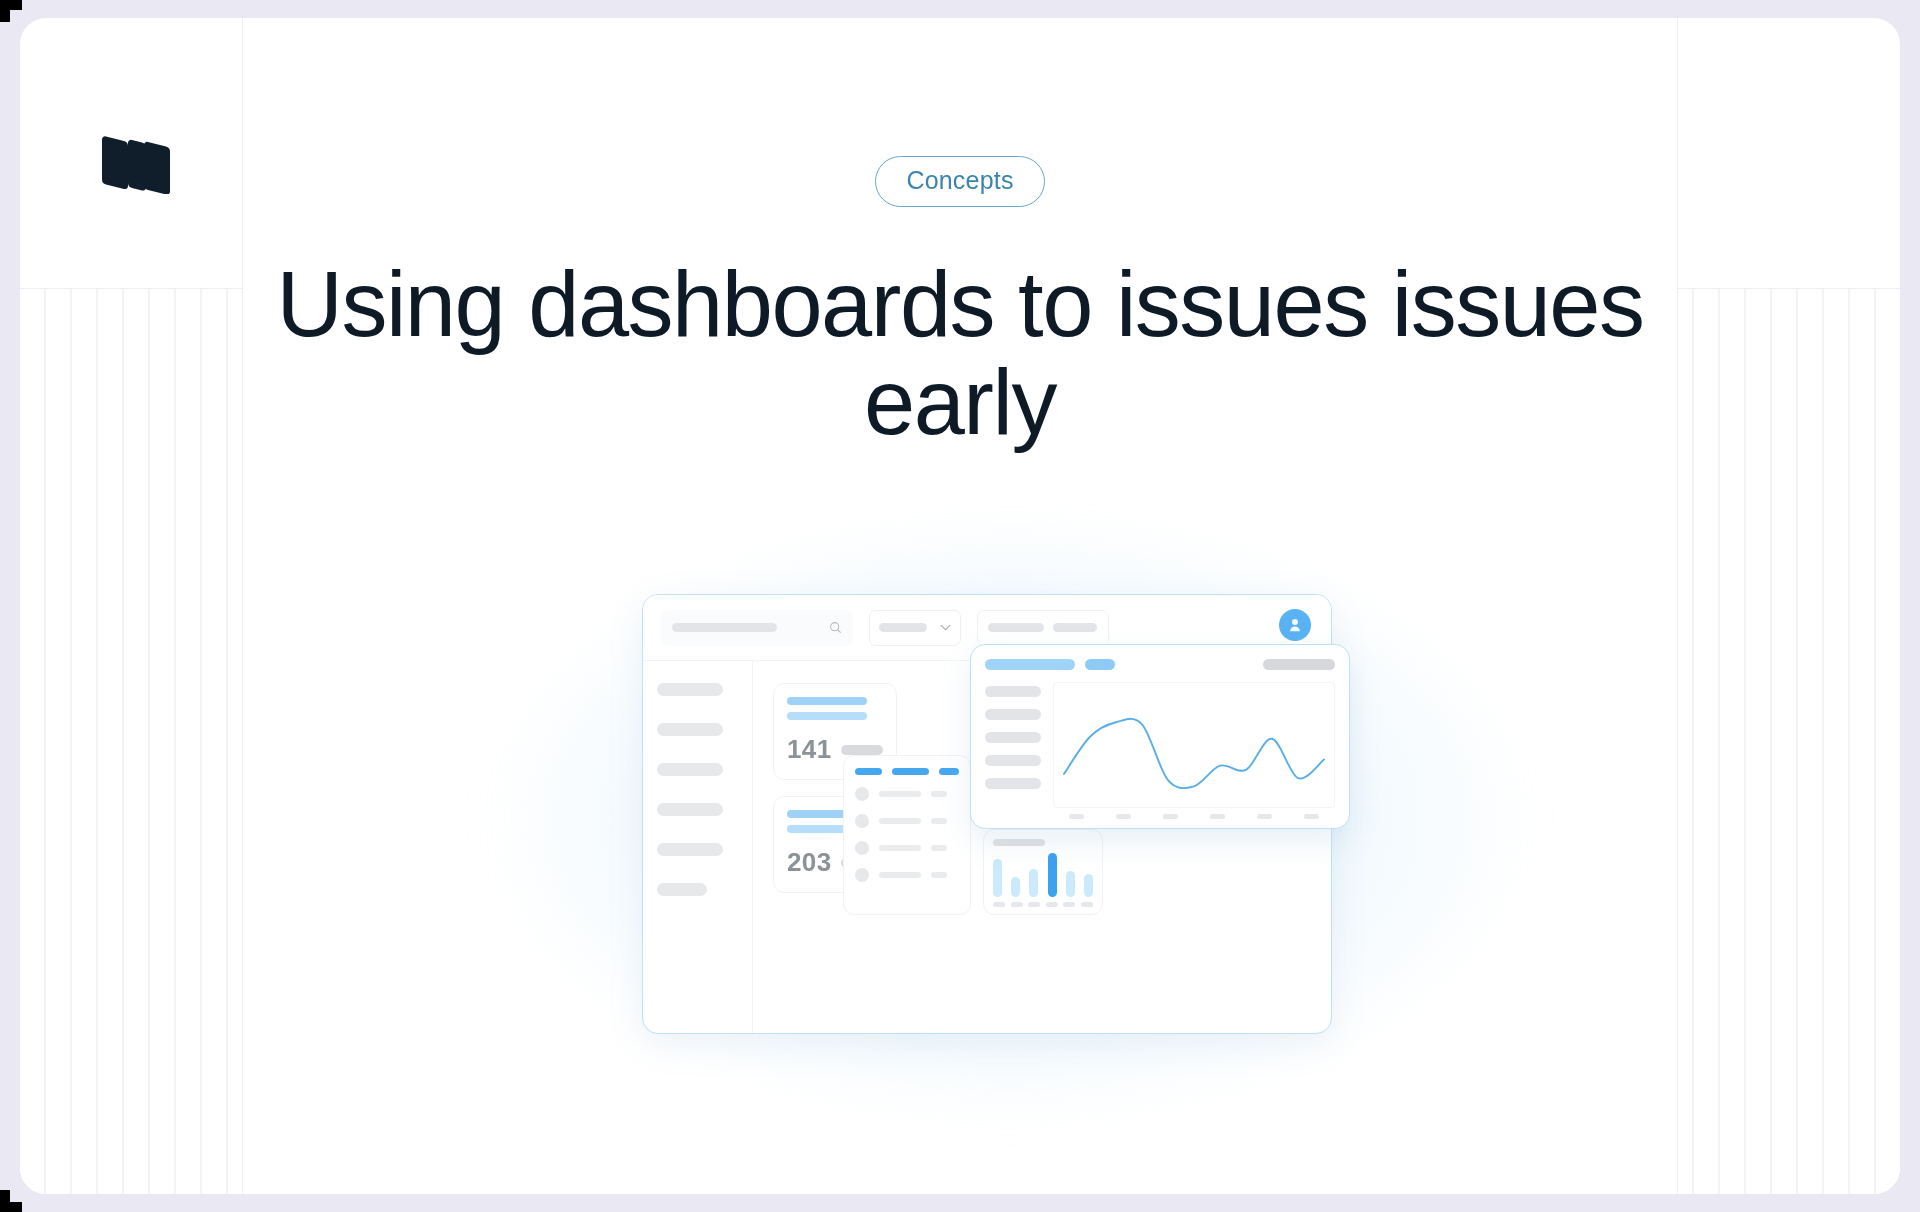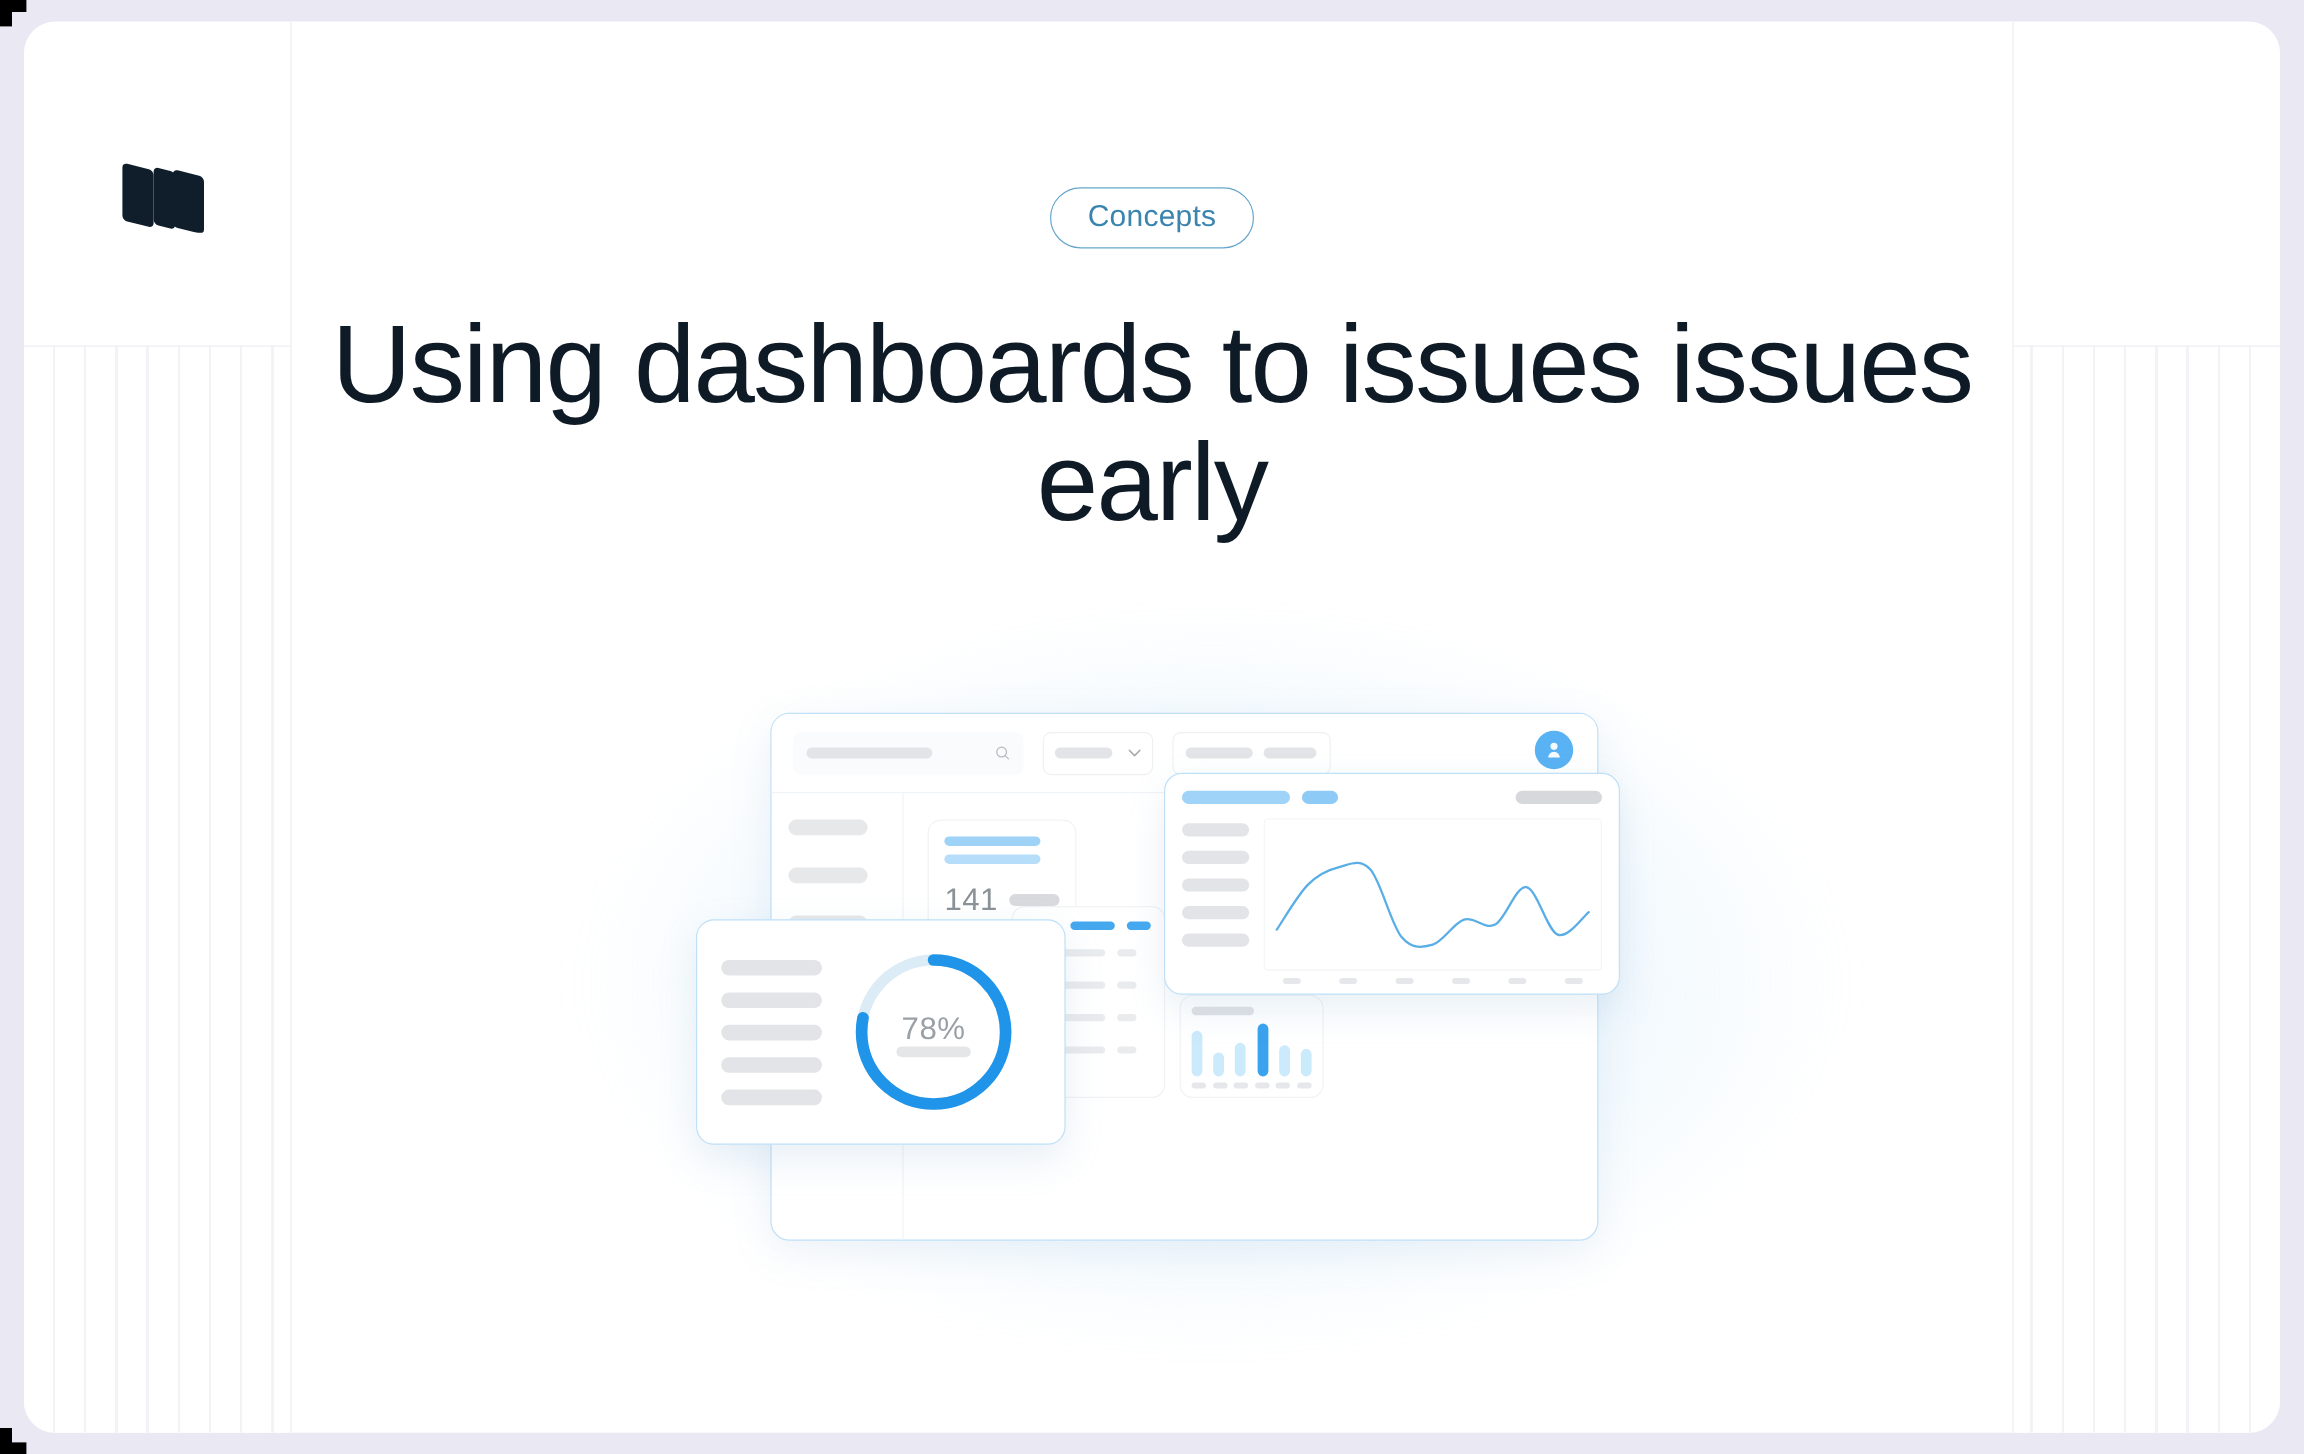--- a/index.html
+++ b/index.html
@@ -239,21 +239,21 @@
 
   .stat-card {
     border: 1px solid #f0f2f4;
     border-radius: 11px;
     padding: 13px 13px 14px;
     background: #fff;
   }
   .stat-bar1 { width: 80px; height: 8px; background: #9ed2f7; border-radius: 5px; }
   .stat-bar2 { width: 80px; height: 8px; background: #b6ddf9; border-radius: 5px; margin-top: 7px; }
   .stat-num-row { display: flex; align-items: center; gap: 9px; margin-top: 14px; }
-  .stat-num { font-size: 26px; color: #8b9398; font-weight: 400; letter-spacing: 0.4px; }
+  .stat-num { font-size: 26px; color: #8b9398; font-weight: 700; letter-spacing: 0.4px; }
   .stat-chip { width: 44px; height: 10px; background: #d8dade; border-radius: 6px; }
 
   
   .lower-group {
     position: absolute;
     left: 200px;
     top: 160px;
     display: flex;
     gap: 12px;
   }
@@ -585,32 +585,15 @@
       <div class="cc-xaxis" id="cc-xaxis">
           <span class="cc-xtick"></span>
           <span class="cc-xtick"></span>
           <span class="cc-xtick"></span>
           <span class="cc-xtick"></span>
           <span class="cc-xtick"></span>
           <span class="cc-xtick"></span>
         </div>
     </div>
 
-    <div class="donut-card">
-      <div class="dc-lines">
-        <i></i>
-        <i></i>
-        <i></i>
-        <i></i>
-        <i></i>
-      </div>
-      <div class="dc-ring">
-        <svg viewBox="0 0 100 100" width="150" height="150">
-          <circle cx="50" cy="50" r="40" fill="none" stroke="#dcecf7" stroke-width="6"></circle>
-          <circle id="donut-arc" cx="50" cy="50" r="40" fill="none" stroke="#1f94e8" stroke-width="6.5" stroke-linecap="round" transform="rotate(-90 50 50)" stroke-dasharray="196.0353815840031 251.32741228718345"></circle>
-        </svg>
-        <div class="dc-label">78%</div>
-        <div class="dc-sub"></div>
-      </div>
-    </div>
 
   </div>
 </div>
 
 </body></html>

